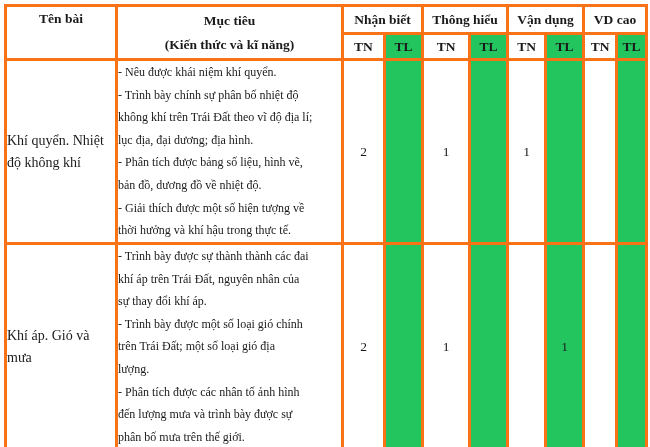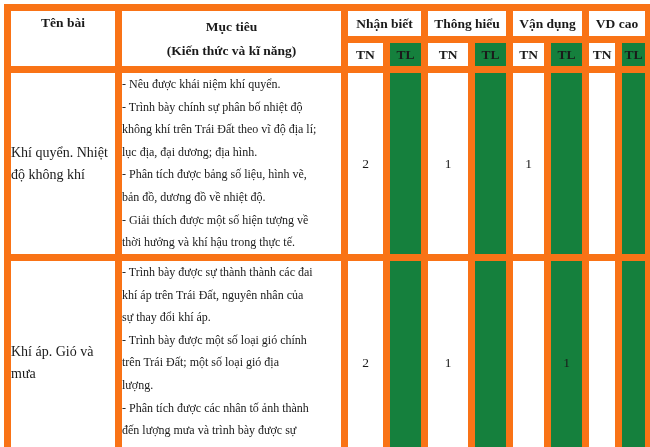--- a/index.html
+++ b/index.html
@@ -1,24 +1,24 @@
 <!DOCTYPE html>
 <html><head>
 <meta charset="utf-8">
 <style>
   html, body { margin:0; padding:0; background:#ffffff; }
   body { width:650px; height:447px; overflow:hidden; position:relative;
          font-family:"Liberation Serif", "DejaVu Serif", serif; color:#1a1a1a; }
   table.matrix { position:absolute; left:4px; top:4px; border-collapse:collapse;
                  table-layout:fixed; width:641px; }
-  table.matrix td, table.matrix th { border:7px solid #f97316; padding:0; }
+  table.matrix td, table.matrix th { border:3px solid #f97316; padding:0; }
   th { font-weight:bold; font-size:13.5px; text-align:center; vertical-align:middle; }
   .h1 th { height:25px; }
   .h2 th { height:23px; }
-  .shade { background:#15803d; }
+  .shade { background:#22c55e; }
   td.lesson { font-size:14px; padding:0 4px 0 5px; vertical-align:middle; line-height:22px; }
   td.obj { font-size:12px; padding:1px 4px 1px 5px; vertical-align:top; line-height:22.6px; }
   td.num { font-size:13.5px; text-align:center; vertical-align:middle; }
   .r1 td { height:181px; }
   .r2 td { height:202px; }
   .obj-line { display:block; white-space:nowrap; overflow:hidden; }
 </style>
 </head>
 <body>
 
@@ -82,21 +82,21 @@
 
   <tr class="r2">
     <td class="lesson">Khí áp. Gió và mưa</td>
     <td class="obj">
       <span class="obj-line">- Trình bày được sự thành thành các đai</span>
       <span class="obj-line">khí áp trên Trái Đất, nguyên nhân của</span>
       <span class="obj-line">sự thay đổi khí áp.</span>
       <span class="obj-line">- Trình bày được một số loại gió chính</span>
       <span class="obj-line">trên Trái Đất; một số loại gió địa</span>
       <span class="obj-line">lượng.</span>
-      <span class="obj-line">- Phân tích được các nhân tố ảnh thành</span>
+      <span class="obj-line">- Phân tích được các nhân tố ảnh hình</span>
       <span class="obj-line">đến lượng mưa và trình bày được sự</span>
       <span class="obj-line">phân bố mưa trên thế giới.</span>
     </td>
     <td class="num">2</td>
     <td class="num shade"></td>
     <td class="num">1</td>
     <td class="num shade"></td>
     <td class="num"></td>
     <td class="num shade">1</td>
     <td class="num"></td>

